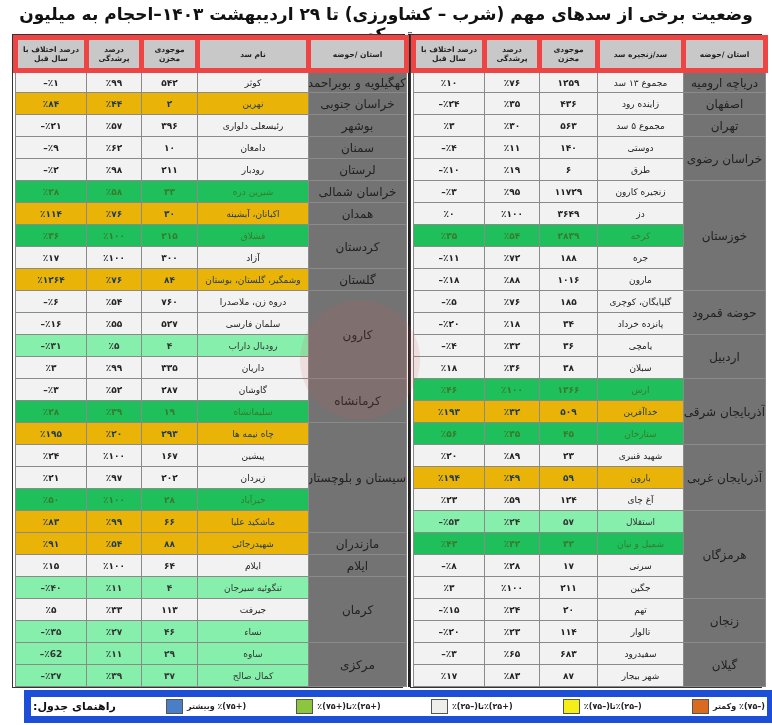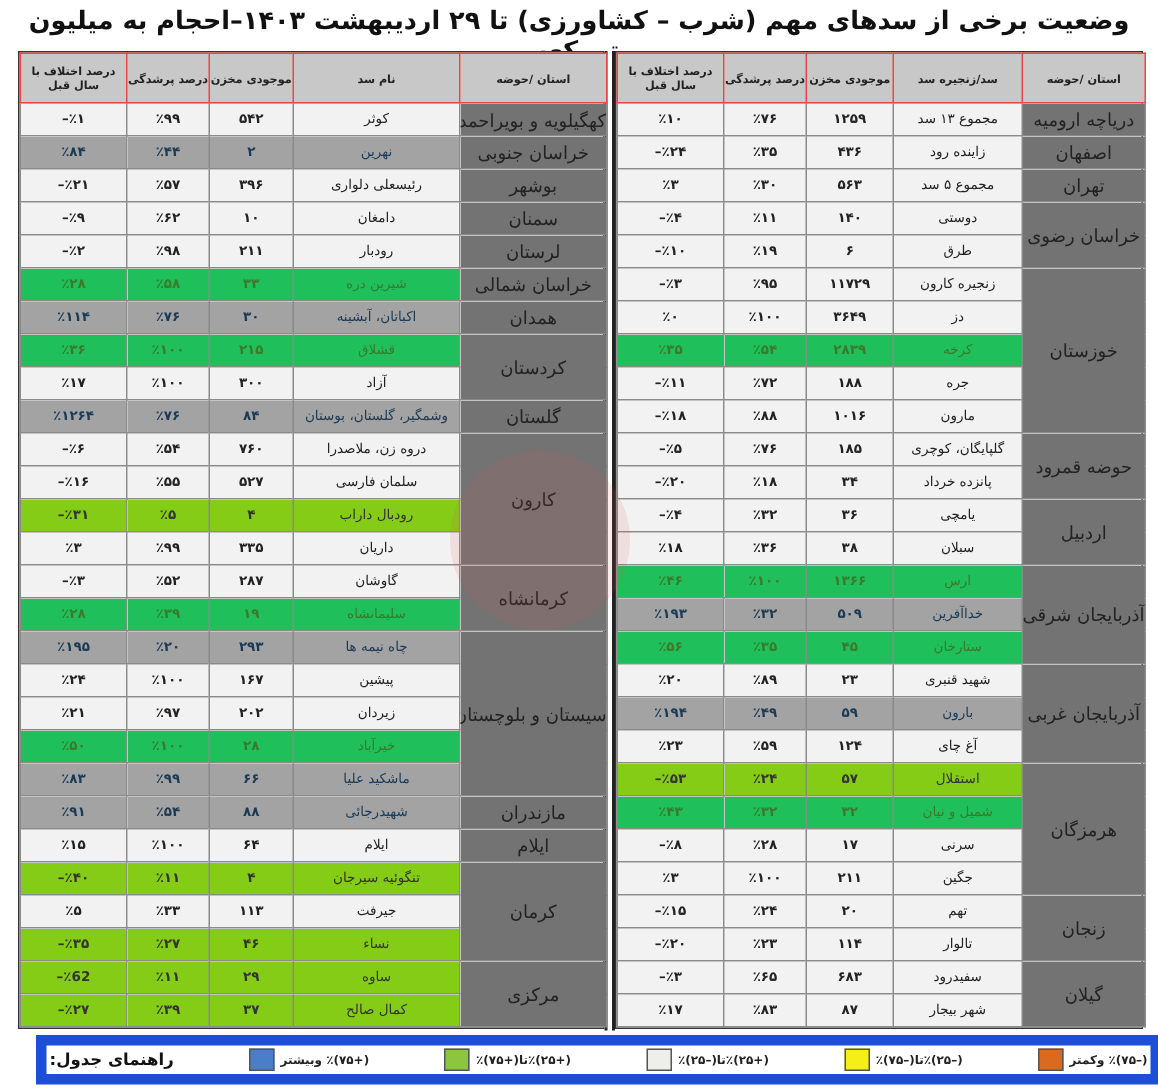--- a/index.html
+++ b/index.html
@@ -3,27 +3,27 @@
 <meta charset="utf-8">
 <style>
   * { box-sizing: border-box; margin: 0; padding: 0; }
   body { width: 772px; height: 725px; background: #ffffff; font-family: "DejaVu Sans", sans-serif; overflow: hidden; position: relative; }
   .title { position: absolute; top: 4px; left: 0; width: 772px; text-align: center; font-weight: bold; font-size: 17px; color: #111; direction: rtl; }
   .panel { position: absolute; top: 34px; border: 1px solid #333; background: #fff; }
   .panel.left { left: 12px; width: 391px; }
   .panel.right { left: 410px; width: 352px; }
   .divider { position: absolute; top: 34px; left: 403px; width: 7px; height: 653px; border-left: 2px solid #222; border-right: 2px solid #222; background: #fff; }
   table { border-collapse: collapse; width: 100%; direction: rtl; table-layout: fixed; }
-  th { background: #c8c8c8; font-size: 7.5px; font-weight: bold; color: #222; height: 33px; border: 1px solid #ef4444; }
+  th { background: #c8c8c8; font-size: 7.5px; font-weight: bold; color: #222; height: 33px; border: 5px solid #ef4444; }
   td { font-size: 9px; height: 22px; border: 1px solid #8a8a8a; text-align: center; color: #222; background: #f2f2f2; white-space: nowrap; overflow: hidden; }
   td.prov { background: #737373; font-size: 12px; }
   td.num { font-size: 9px; font-weight: bold; }
   tr.green td:not(.prov) { background: #1fc05c; color: #3a7a2a; }
-  tr.blue td:not(.prov) { background: #a3a3a3; color: #1b3a55; }
-  tr.yellow td:not(.prov) { background: #84cc16; color: #333; }
+  tr.blue td:not(.prov) { background: #eab308; color: #1b3a55; }
+  tr.yellow td:not(.prov) { background: #86efac; color: #333; }
   .legend { position: absolute; top: 690px; left: 24px; width: 750px; height: 33px; border: 7px solid #1d4ed8; background: #fff; display: flex; flex-direction: row-reverse; align-items: center; justify-content: space-between; padding: 0 2px; direction: rtl; }
   .legend-title { font-weight: bold; font-size: 11px; color: #111; }
   .legend-item { display: flex; flex-direction: row-reverse; align-items: center; gap: 4px; font-size: 8px; font-weight: bold; color: #222; }
   .sw { width: 17px; height: 15px; border: 1px solid #555; display: inline-block; }
   .watermark { position: absolute; left: 300px; top: 300px; width: 120px; height: 120px; border-radius: 50%; background: rgba(210,80,80,0.12); pointer-events: none; }
 </style>
 </head>
 <body>
 
 <div class="title">وضعیت برخی از سدهای مهم (شرب – کشاورزی) تا ۲۹ اردیبهشت ۱۴۰۳–احجام به میلیون مترمکعب</div>

